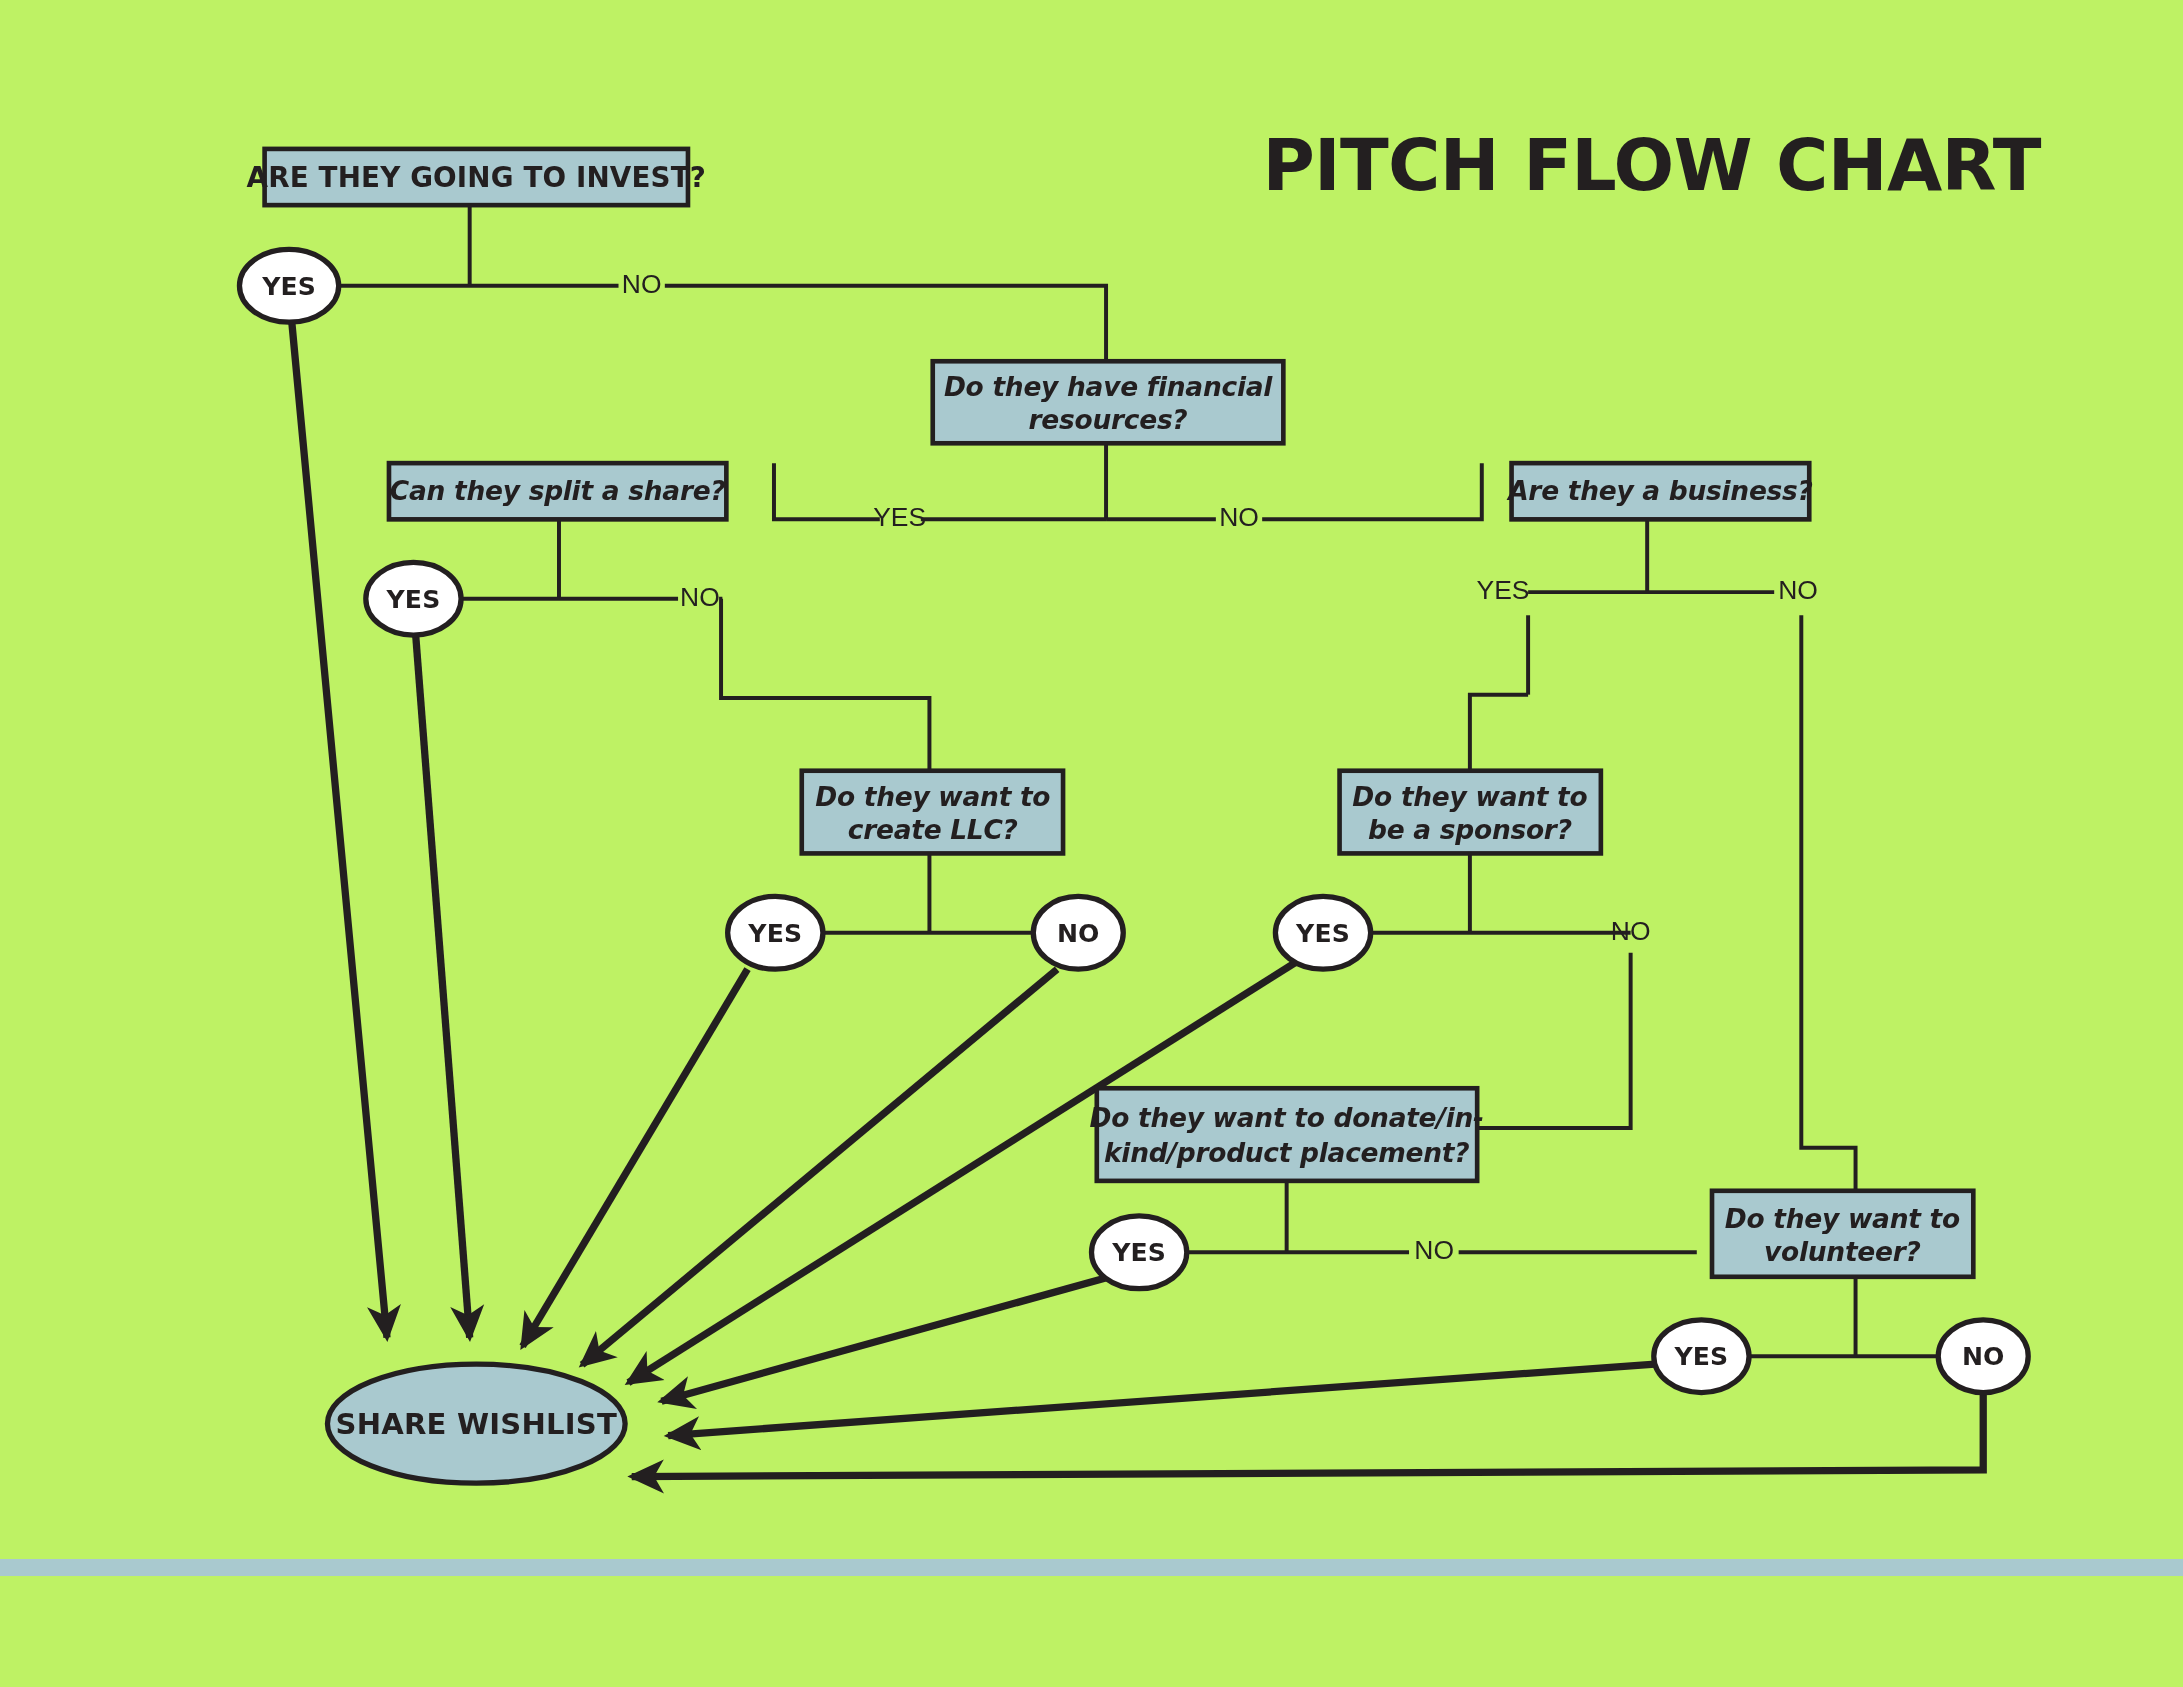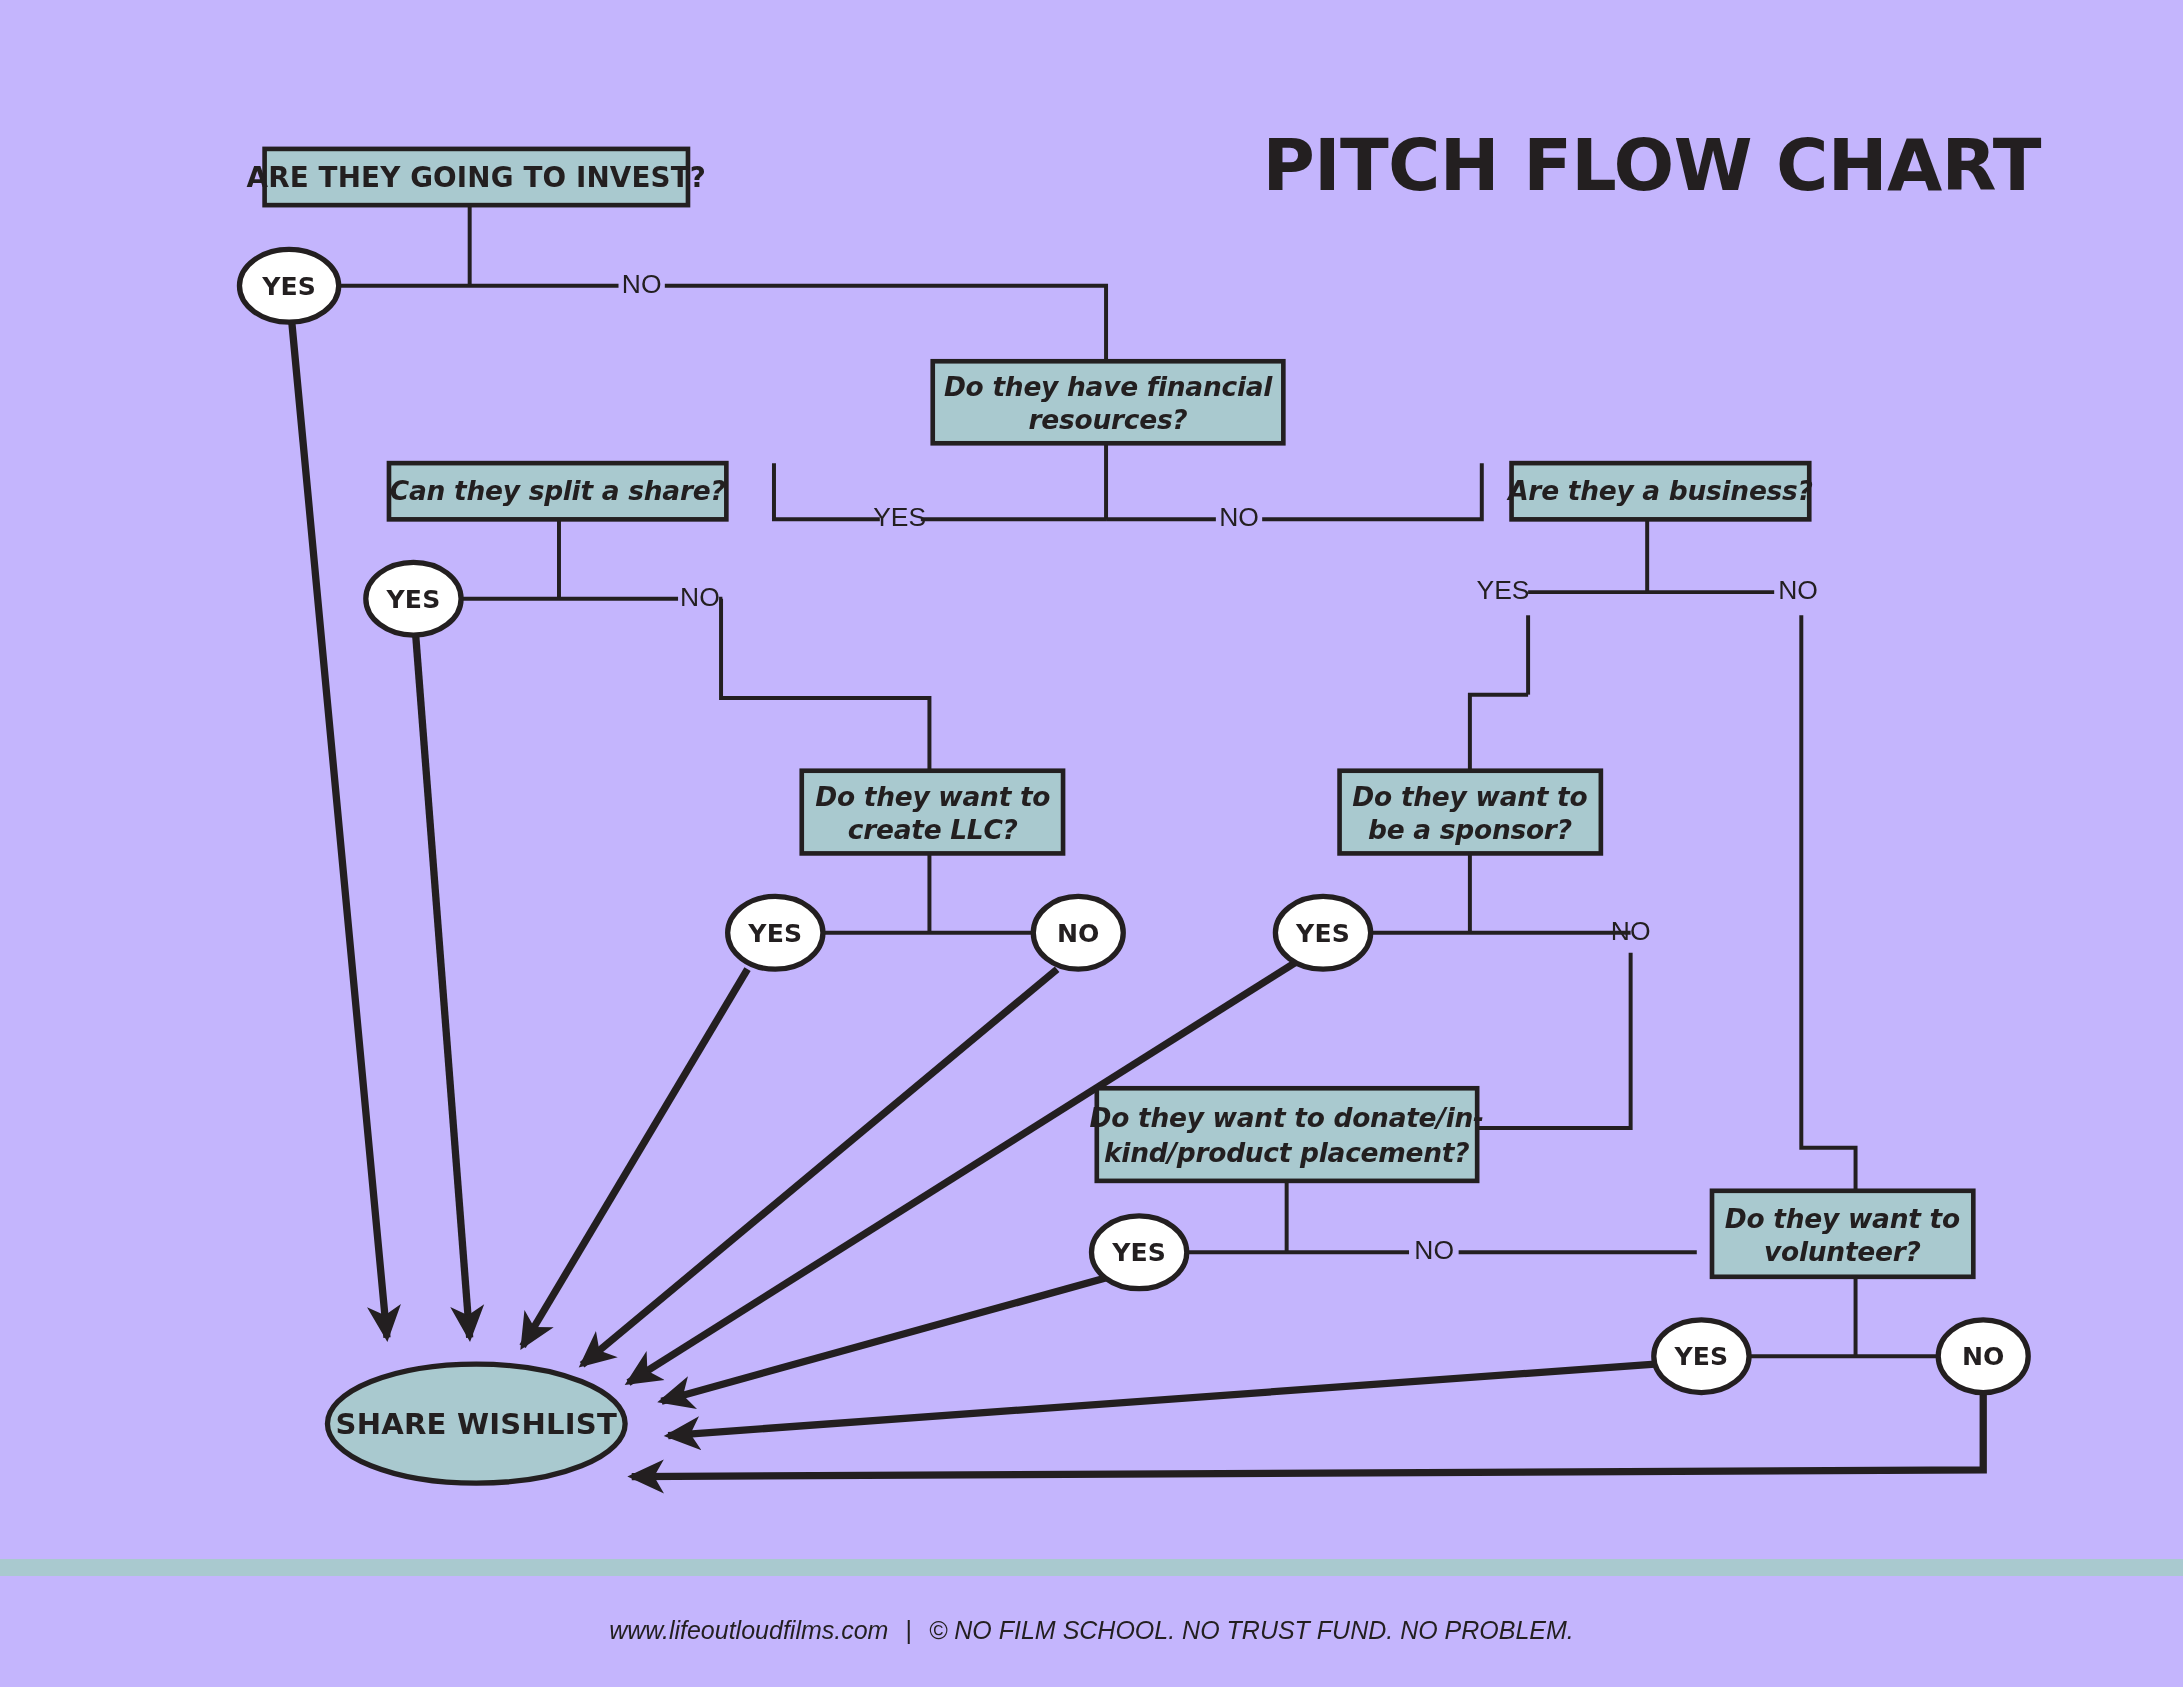--- a/index.html
+++ b/index.html
@@ -1,17 +1,17 @@
 <!DOCTYPE html>
 <html style="font-size:10.6px"><head>
 <meta charset="utf-8">
 <style>
   html,body{margin:0;padding:0;background:#ffffff;}
   body{width:2183px;height:1687px;font-family:"Liberation Sans",sans-serif;overflow:hidden;}
-  #root{position:relative;width:2183px;height:1687px;background:#c4b5fd;}
+  #root{position:relative;width:2183px;height:1687px;background:#bef264;}
   svg#chart{position:absolute;left:0;top:0;width:2183px;height:1687px;}
 
   .node-box{fill:#a9c9cf;stroke:#231f20;stroke-width:7;}
   .node-ellipse{fill:#a9c9cf;stroke:#231f20;stroke-width:8;}
   .badge-oval{fill:#ffffff;stroke:#231f20;stroke-width:8;}
 
   .conn{stroke:#231f20;stroke-width:6;fill:none;stroke-linecap:butt;}
   .arrowline{stroke:#231f20;stroke-width:11;fill:none;stroke-linecap:butt;}
 
   text{fill:#231f20;}
@@ -211,18 +211,15 @@
       <ellipse class="badge-oval" cx="2998" cy="2050" rx="68" ry="55"></ellipse>
       <text class="badge-label" x="2998" y="2053">NO</text>
     </g>
 
     <text class="title-text" x="3085" y="258">PITCH FLOW CHART</text>
 
   </svg>
 
   <div class="footer-bar" style="top:1559px;"></div>
 
-  <div class="footer-text" style="top:1616px;">
-    <span>www.lifeoutloudfilms.com</span><span class="sep">|</span><span>© NO FILM SCHOOL. NO TRUST FUND. NO PROBLEM.</span>
-  </div>
 
 </div>
 
 
 </body></html>

